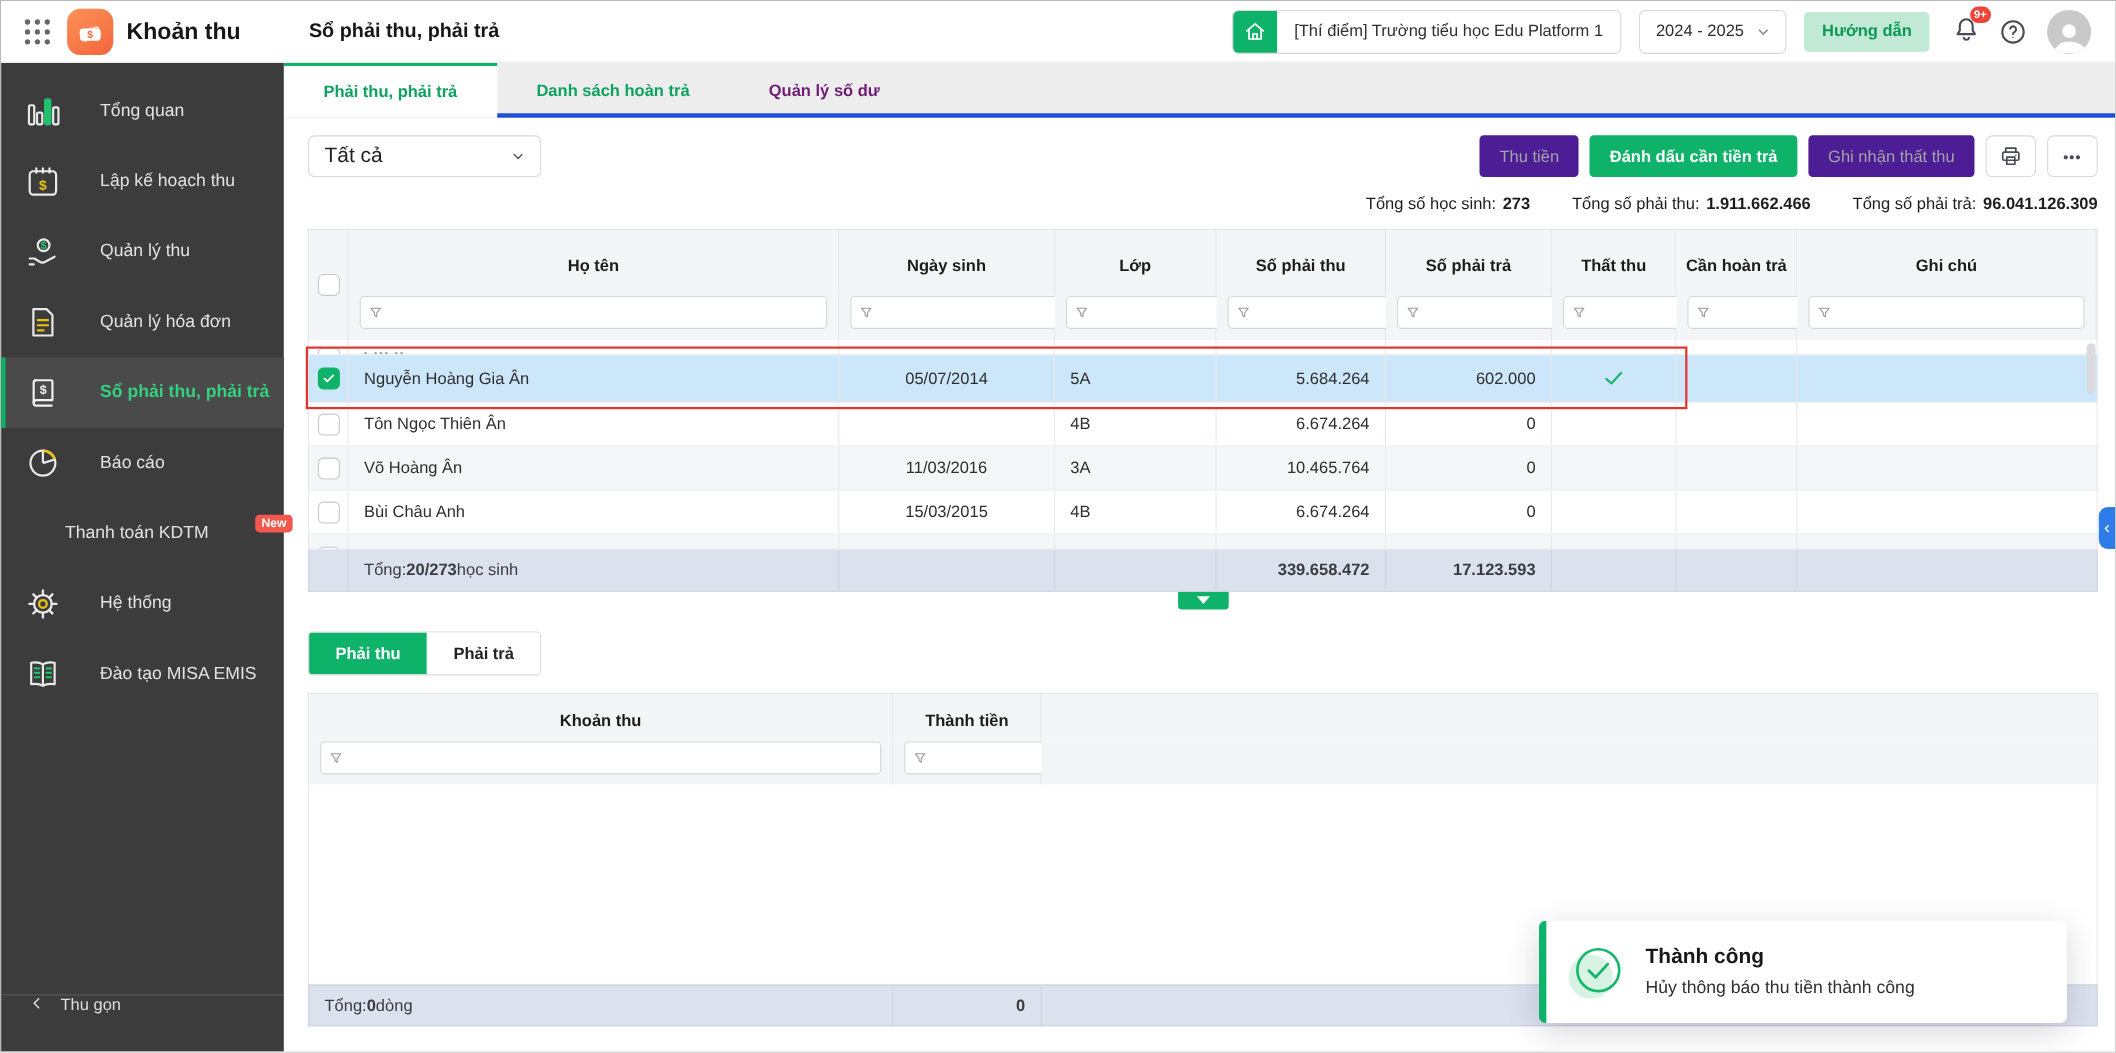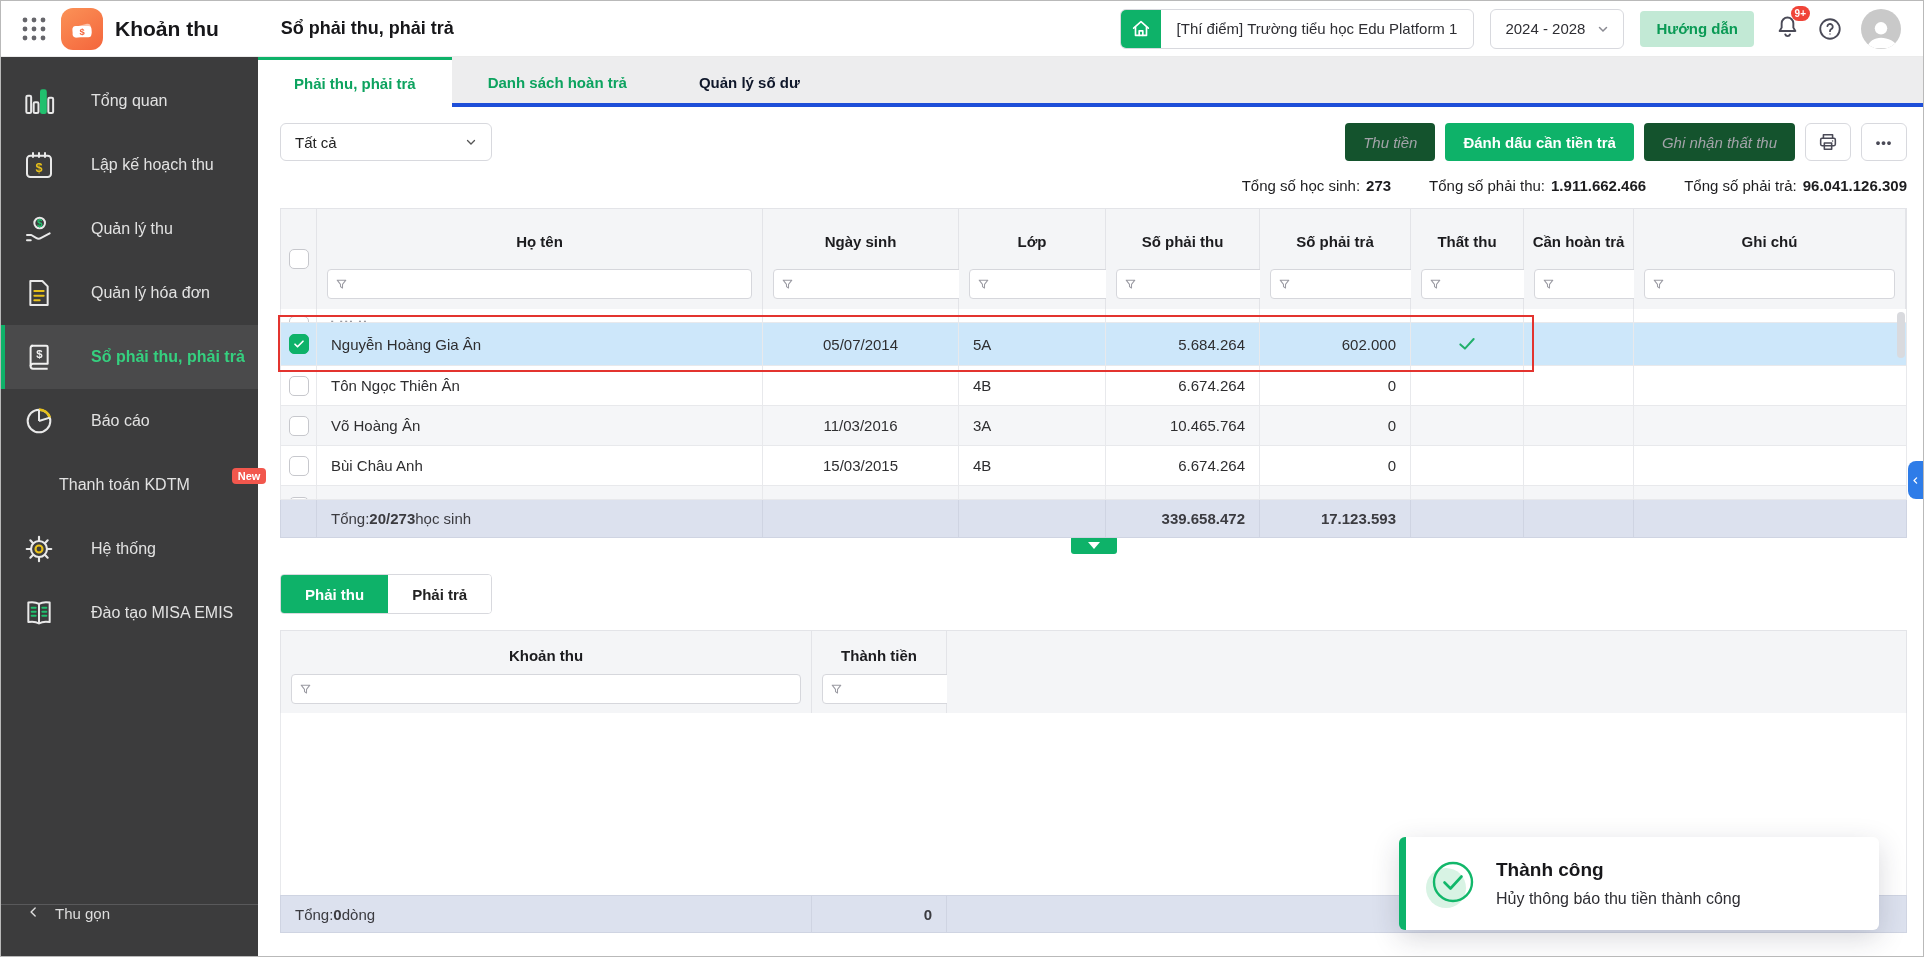--- a/index.html
+++ b/index.html
@@ -32,26 +32,26 @@
   .navitem.active::before{content:"";position:absolute;left:0;top:0;bottom:0;width:4px;background:#0eb269;}
   .navitem.active .nlabel{color:#35d07f;font-weight:700;}
   .newbadge{background:#f2574d;color:#fff;font-size:11px;font-weight:700;border-radius:4px;padding:2px 6px;margin-left:6px;transform:translateY(-9px);}
   .collapse{border-top:1px solid #59595b;height:52px;display:flex;align-items:flex-start;gap:14px;padding-left:26px;color:#dedede;font-size:15px;cursor:pointer;}
 
   
   .main{position:absolute;top:56px;left:257px;right:0;bottom:0;background:#fff;overflow:hidden;}
   .tabstrip{height:50px;background:#ededee;display:flex;border-bottom:4px solid #1d4ed8;}
   .tab{height:50px;display:flex;align-items:center;padding:0 36px;font-size:15px;font-weight:700;color:#0da35f;cursor:pointer;}
   .tab.active{background:#fff;border-top:3px solid #0eb269;border-bottom:1px solid #fff;margin-bottom:-1px;}
-  .tab.disabled{color:#0f172a;cursor:default;}
+  .tab.disabled{color:#701a75;cursor:default;}
 
   .toolbar{display:flex;align-items:center;margin:16px 16px 0 22px;gap:10px;}
-  .selectbox{width:212px;height:38px;border:1px solid #d8d9de;border-radius:6px;background:#fff;display:flex;align-items:center;justify-content:space-between;padding:0 14px;font-size:15px;color:#222;cursor:pointer;}
+  .selectbox{width:212px;height:38px;border:1px solid #d8d9de;border-radius:6px;background:#fff;display:flex;align-items:center;justify-content:space-between;padding:0 14px;font-size:19px;color:#222;cursor:pointer;}
   .btn{height:38px;border-radius:4px;border:none;font-size:15px;padding:0 18px;cursor:pointer;}
-  .btn.disabled{background:#14532d;color:#a3a3a9;cursor:default;font-style:italic;}
+  .btn.disabled{background:#4c1d95;color:#a3a3a9;cursor:default;}
   .btn.primary{background:#0eb269;color:#fff;font-weight:700;}
   .iconbtn{width:46px;height:38px;border:1px solid #d8d9de;border-radius:6px;background:#fff;display:flex;align-items:center;justify-content:center;cursor:pointer;}
 
   .totalsrow{display:flex;justify-content:flex-end;gap:38px;margin:16px 16px 0 22px;font-size:15px;color:#1d1d1f;}
   .totalsrow b{margin-left:6px;}
 
   
   .twrap{position:relative;margin:14px 16px 0 22px;}
   .cols{display:grid;grid-template-columns:36px 446px 196px 147px 154px 151px 113px 110px 1fr;}
   .thead{grid-template-rows:58px 42px;border:1px solid #e3e4e8;border-bottom:none;}
@@ -138,21 +138,21 @@
       <span class="homechip">
         <svg width="22" height="22" viewBox="0 0 24 24" fill="none" stroke="#fff" stroke-width="1.8" stroke-linecap="round" stroke-linejoin="round">
           <path d="M4 11 12 4l8 7"></path>
             <path d="M6 10v9h12v-9"></path>
             <path d="M10 19v-5h4v5"></path>
         </svg>
       </span>
       <span class="schooltext">[Thí điểm] Trường tiểu học Edu Platform 1</span>
     </div>
     <div class="yearbox">
-      <span>2024 - 2028</span>
+      <span>2024 - 2025</span>
       <svg width="12" height="12" viewBox="0 0 24 24" fill="none" stroke="#8a8a92" stroke-width="3" stroke-linecap="round">
           <path d="M5 9l7 7 7-7"></path>
         </svg>
     </div>
     <button class="guidebtn">Hướng dẫn</button>
     <div class="bellwrap">
       <svg width="27" height="27" viewBox="0 0 24 24" fill="none" stroke="#4a4a57" stroke-width="1.7" stroke-linecap="round" stroke-linejoin="round">
         <path d="M12 4a5.2 5.2 0 0 1 5.2 5.2V13l1.8 3H5l1.8-3V9.2A5.2 5.2 0 0 1 12 4z"></path>
         <path d="M10 19a2.2 2.2 0 0 0 4.2 0"></path>
       </svg>

